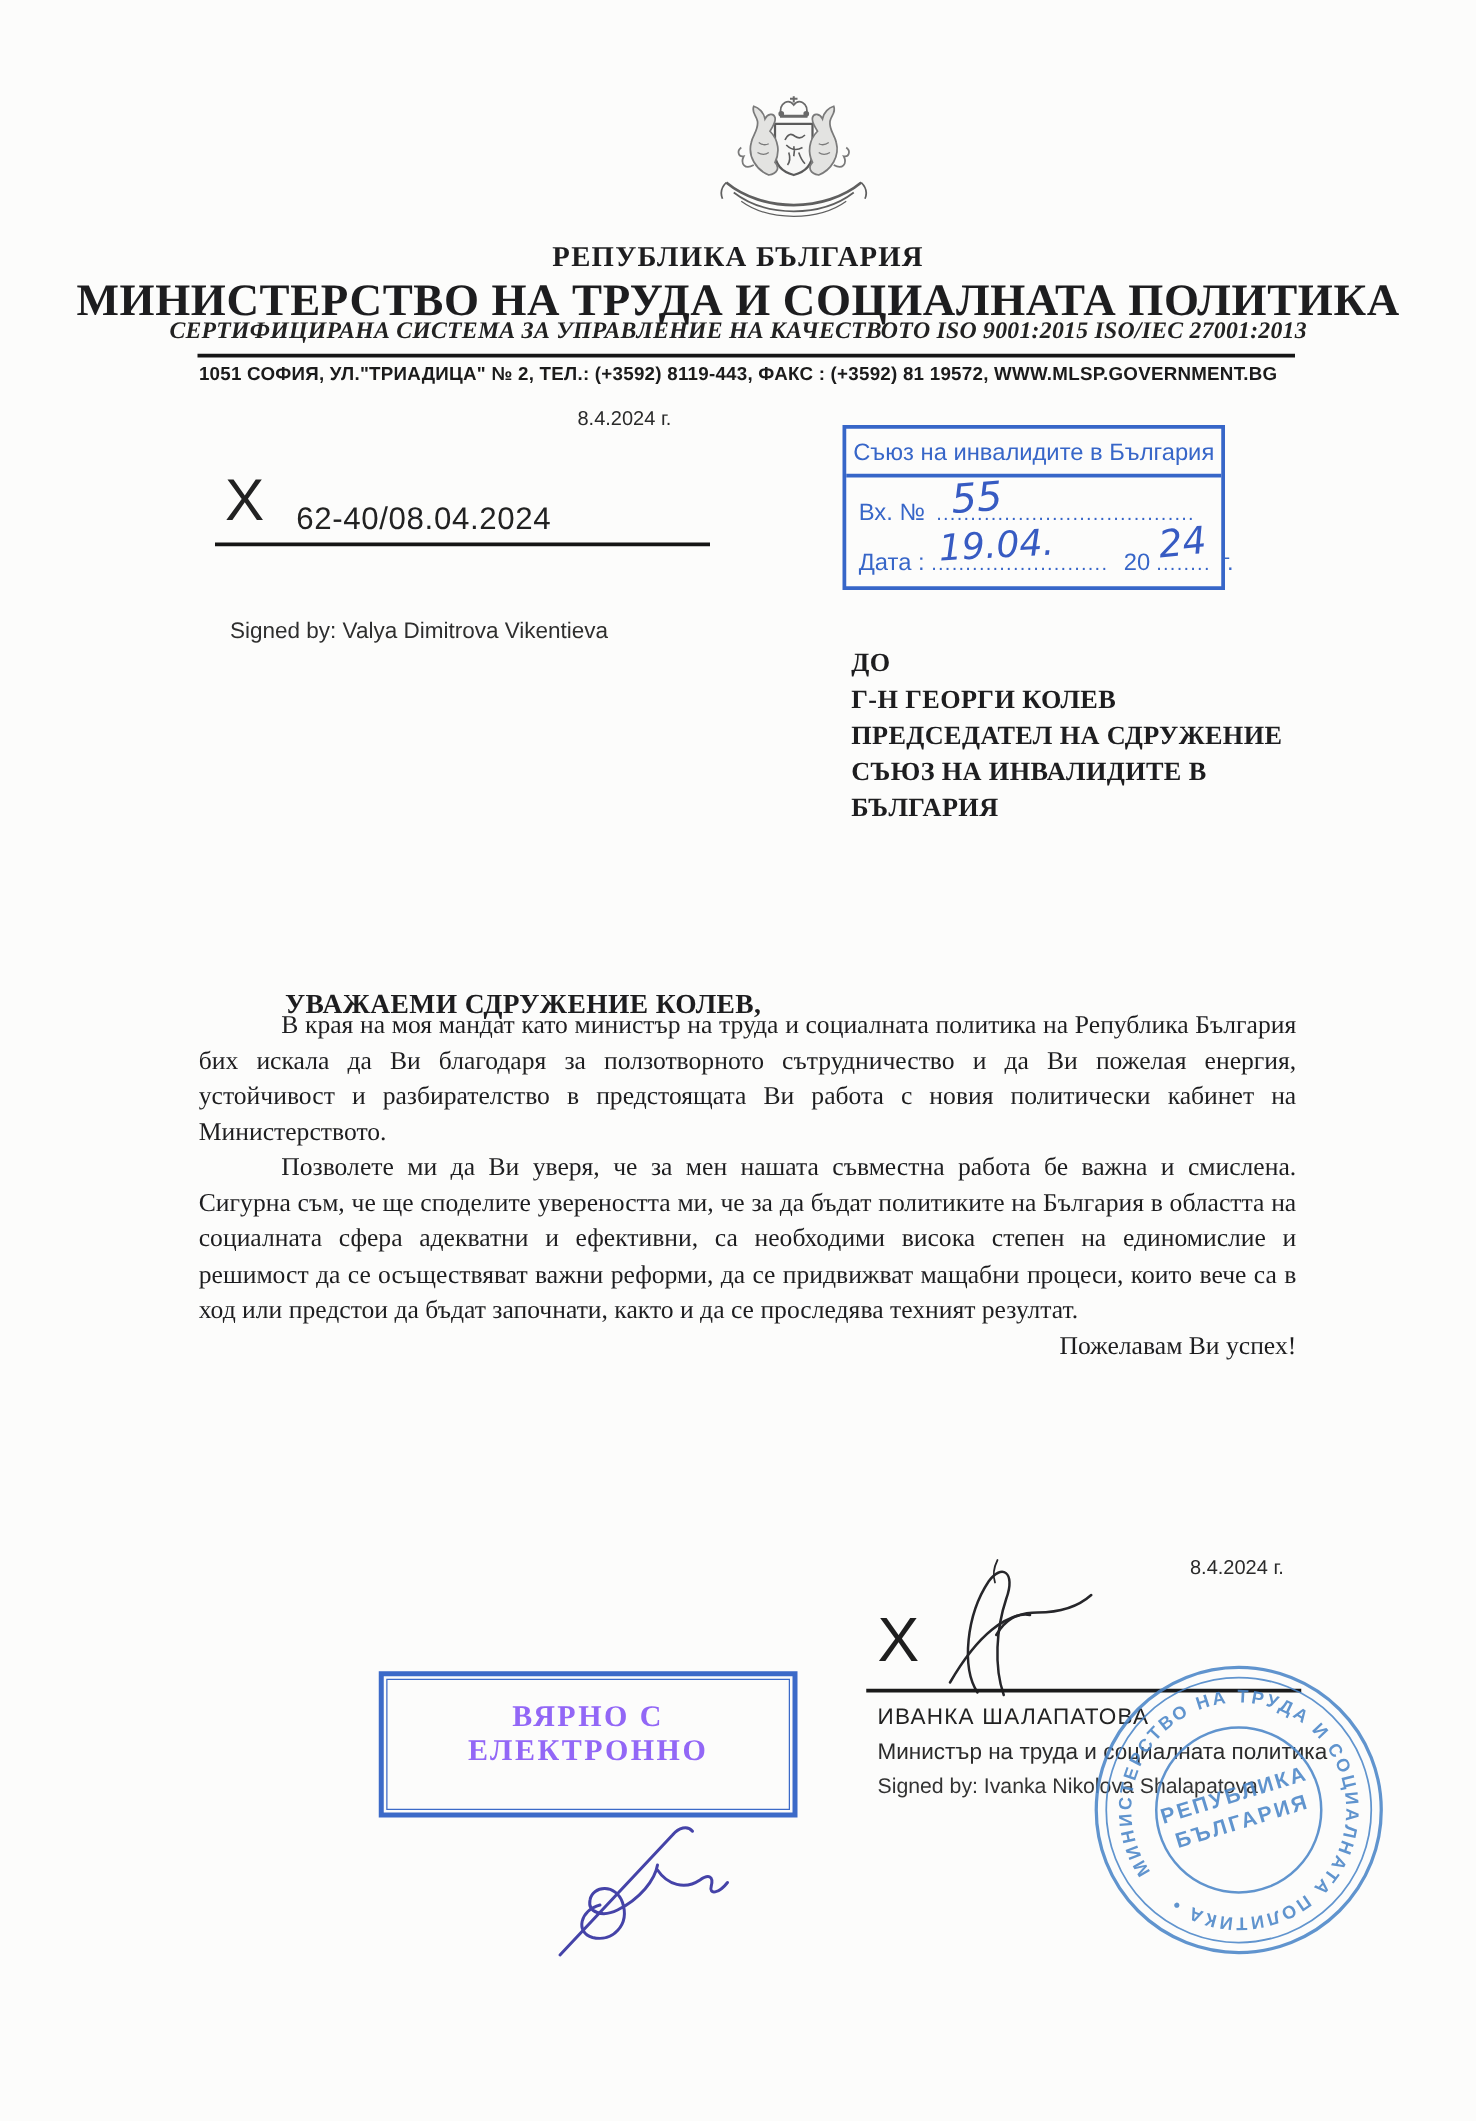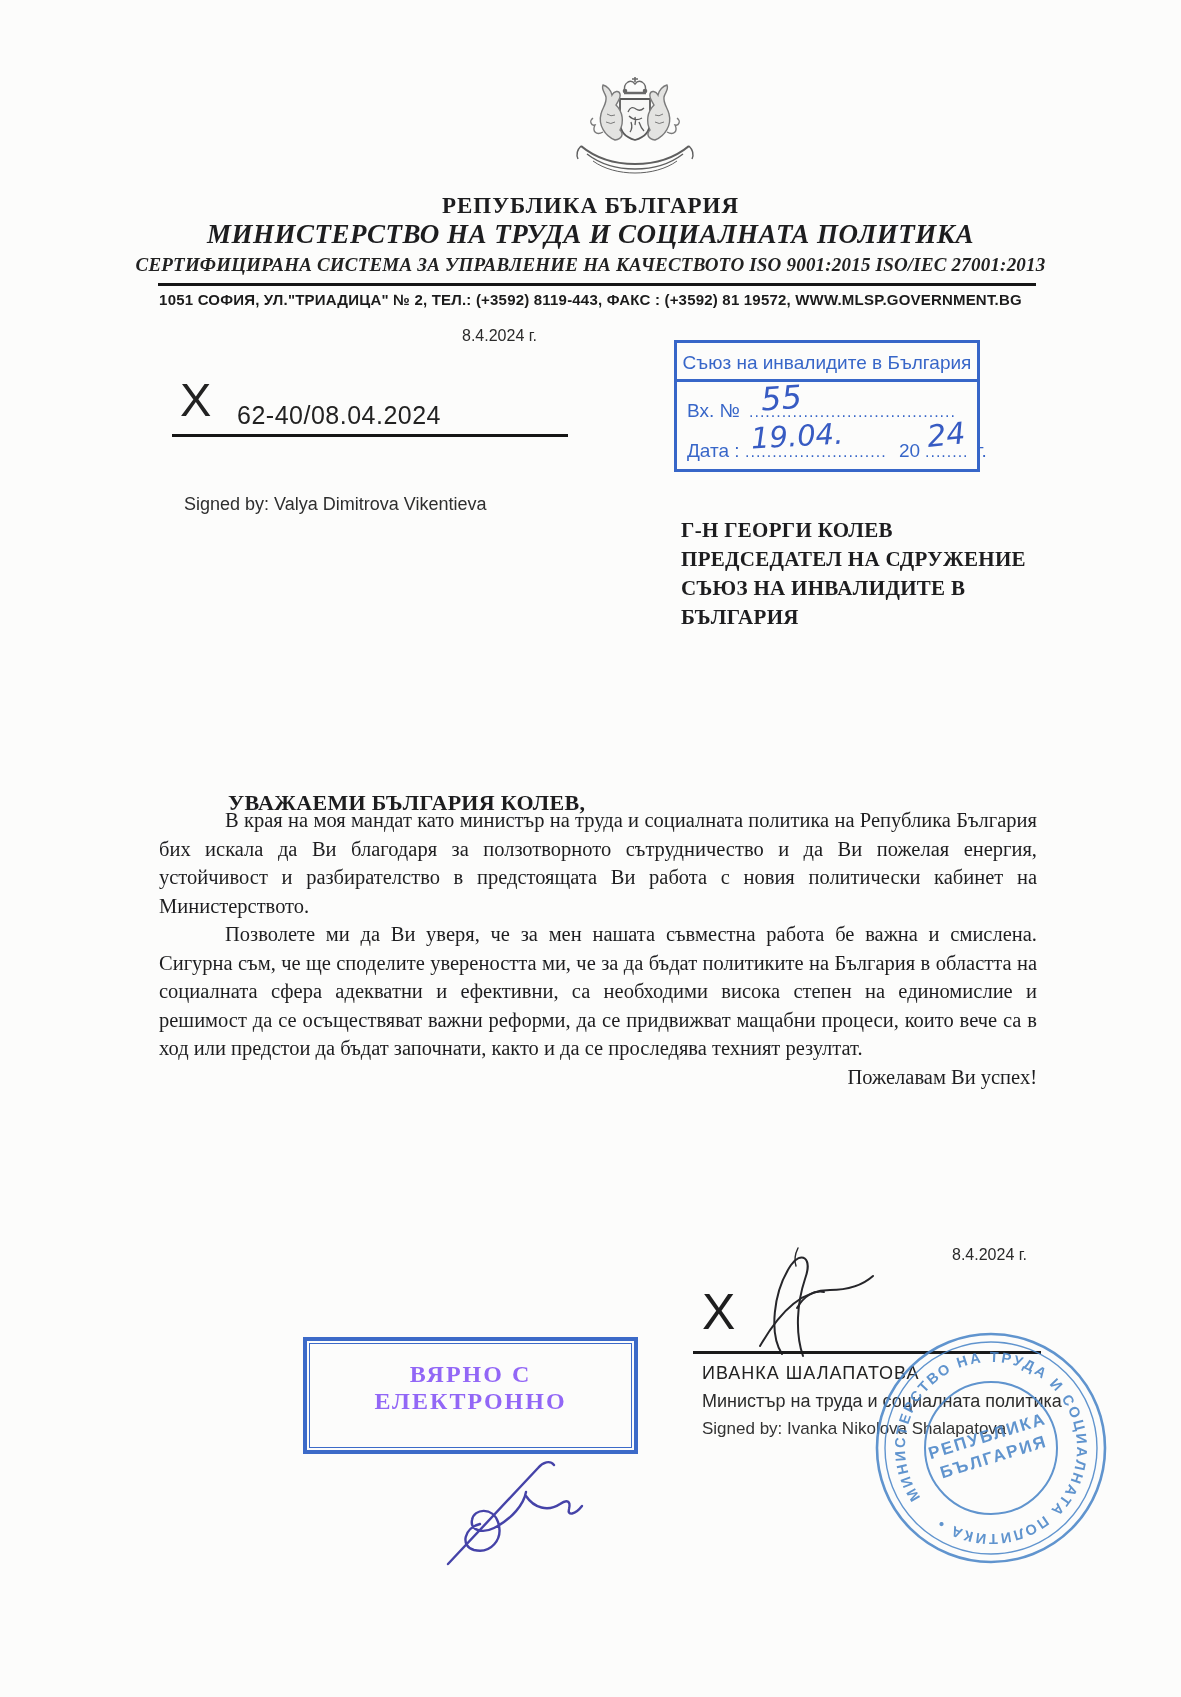--- a/index.html
+++ b/index.html
@@ -5,21 +5,21 @@
   html,body{margin:0;padding:0;background:#e8e8e8;}
   .page{
     position:relative;width:1181px;height:1697px;margin:0 auto;
     background:#fcfcfb;overflow:hidden;
     font-family:"Liberation Serif",serif;color:#1d1d1f;
   }
   .abs{position:absolute;}
   
   .hdr-center{left:0;width:1181px;text-align:center;}
   .republic{top:193px;font-size:23px;font-weight:bold;letter-spacing:1px;}
-  .ministry{top:219px;font-size:27px;font-weight:bold;letter-spacing:.5px;font-style:italic;}
+  .ministry{top:219px;font-size:36px;font-weight:bold;letter-spacing:.5px;}
   .certline{top:254px;font-size:19px;font-style:italic;font-weight:600;letter-spacing:.2px;color:#222;}
   .hdr-rule{top:283px;left:158px;width:878px;height:3px;background:#161616;}
   .addressline{top:291px;font-size:15px;font-weight:600;font-family:"Liberation Sans",sans-serif;color:#1b1b1b;letter-spacing:.2px;}
   
   .date-top{top:327px;left:462px;font-size:16px;font-family:"Liberation Sans",sans-serif;color:#2a2a2a;}
   .xmark1{top:372px;left:180px;font-size:47px;font-family:"Liberation Sans",sans-serif;font-weight:500;color:#222;}
   .refnum{top:401px;left:237px;font-size:25px;font-family:"Liberation Sans",sans-serif;color:#222;letter-spacing:.5px;}
   .ref-rule{top:434px;left:172px;width:396px;height:3px;background:#151515;}
   .signedby1{top:494px;left:184px;font-size:18px;font-family:"Liberation Sans",sans-serif;color:#2e2e2e;}
   
@@ -114,27 +114,28 @@
     <span class="lbl" style="left:10px;top:97px">Дата :</span>
     <span class="dots" style="left:68px;top:100px;width:148px">..........................</span>
     <span class="hw" style="left:74px;top:76px;font-size:29px;transform:rotate(-3deg)">19.04.</span>
     <span class="lbl" style="left:222px;top:97px">20</span>
     <span class="dots" style="left:248px;top:100px;width:46px">........</span>
     <span class="hw" style="left:250px;top:74px;font-size:30px;transform:rotate(-6deg)">24</span>
     <span class="lbl" style="left:300px;top:97px">г.</span>
   </div>
 
   <div class="abs recipient">
+    <div>ДО</div>
     <div>Г-Н ГЕОРГИ КОЛЕВ</div>
     <div>ПРЕДСЕДАТЕЛ НА СДРУЖЕНИЕ</div>
     <div>СЪЮЗ НА ИНВАЛИДИТЕ В</div>
     <div>БЪЛГАРИЯ</div>
   </div>
 
-  <div class="abs salutation">УВАЖАЕМИ БЪЛГАРИЯ КОЛЕВ,</div>
+  <div class="abs salutation">УВАЖАЕМИ СДРУЖЕНИЕ КОЛЕВ,</div>
   <div class="abs body-text">
     <p>В края на моя мандат като министър на труда и социалната политика на Република България бих искала да Ви благодаря за ползотворното сътрудничество и да Ви пожелая енергия, устойчивост и разбирателство в предстоящата Ви работа с новия политически кабинет на Министерството.</p>
     <p>Позволете ми да Ви уверя, че за мен нашата съвместна работа бе важна и смислена. Сигурна съм, че ще споделите увереността ми, че за да бъдат политиките на България в областта на социалната сфера адекватни и ефективни, са необходими висока степен на единомислие и решимост да се осъществяват важни реформи, да се придвижват мащабни процеси, които вече са в ход или предстои да бъдат започнати, както и да се проследява техният резултат.</p>
     <p class="last">Пожелавам Ви успех!</p>
   </div>
 
   <div class="abs date-bottom">8.4.2024 г.</div>
   <div class="abs xmark2">X</div>
 
   <svg class="abs" style="left:752px;top:1246px" width="145" height="118" viewBox="0 0 145 118">

